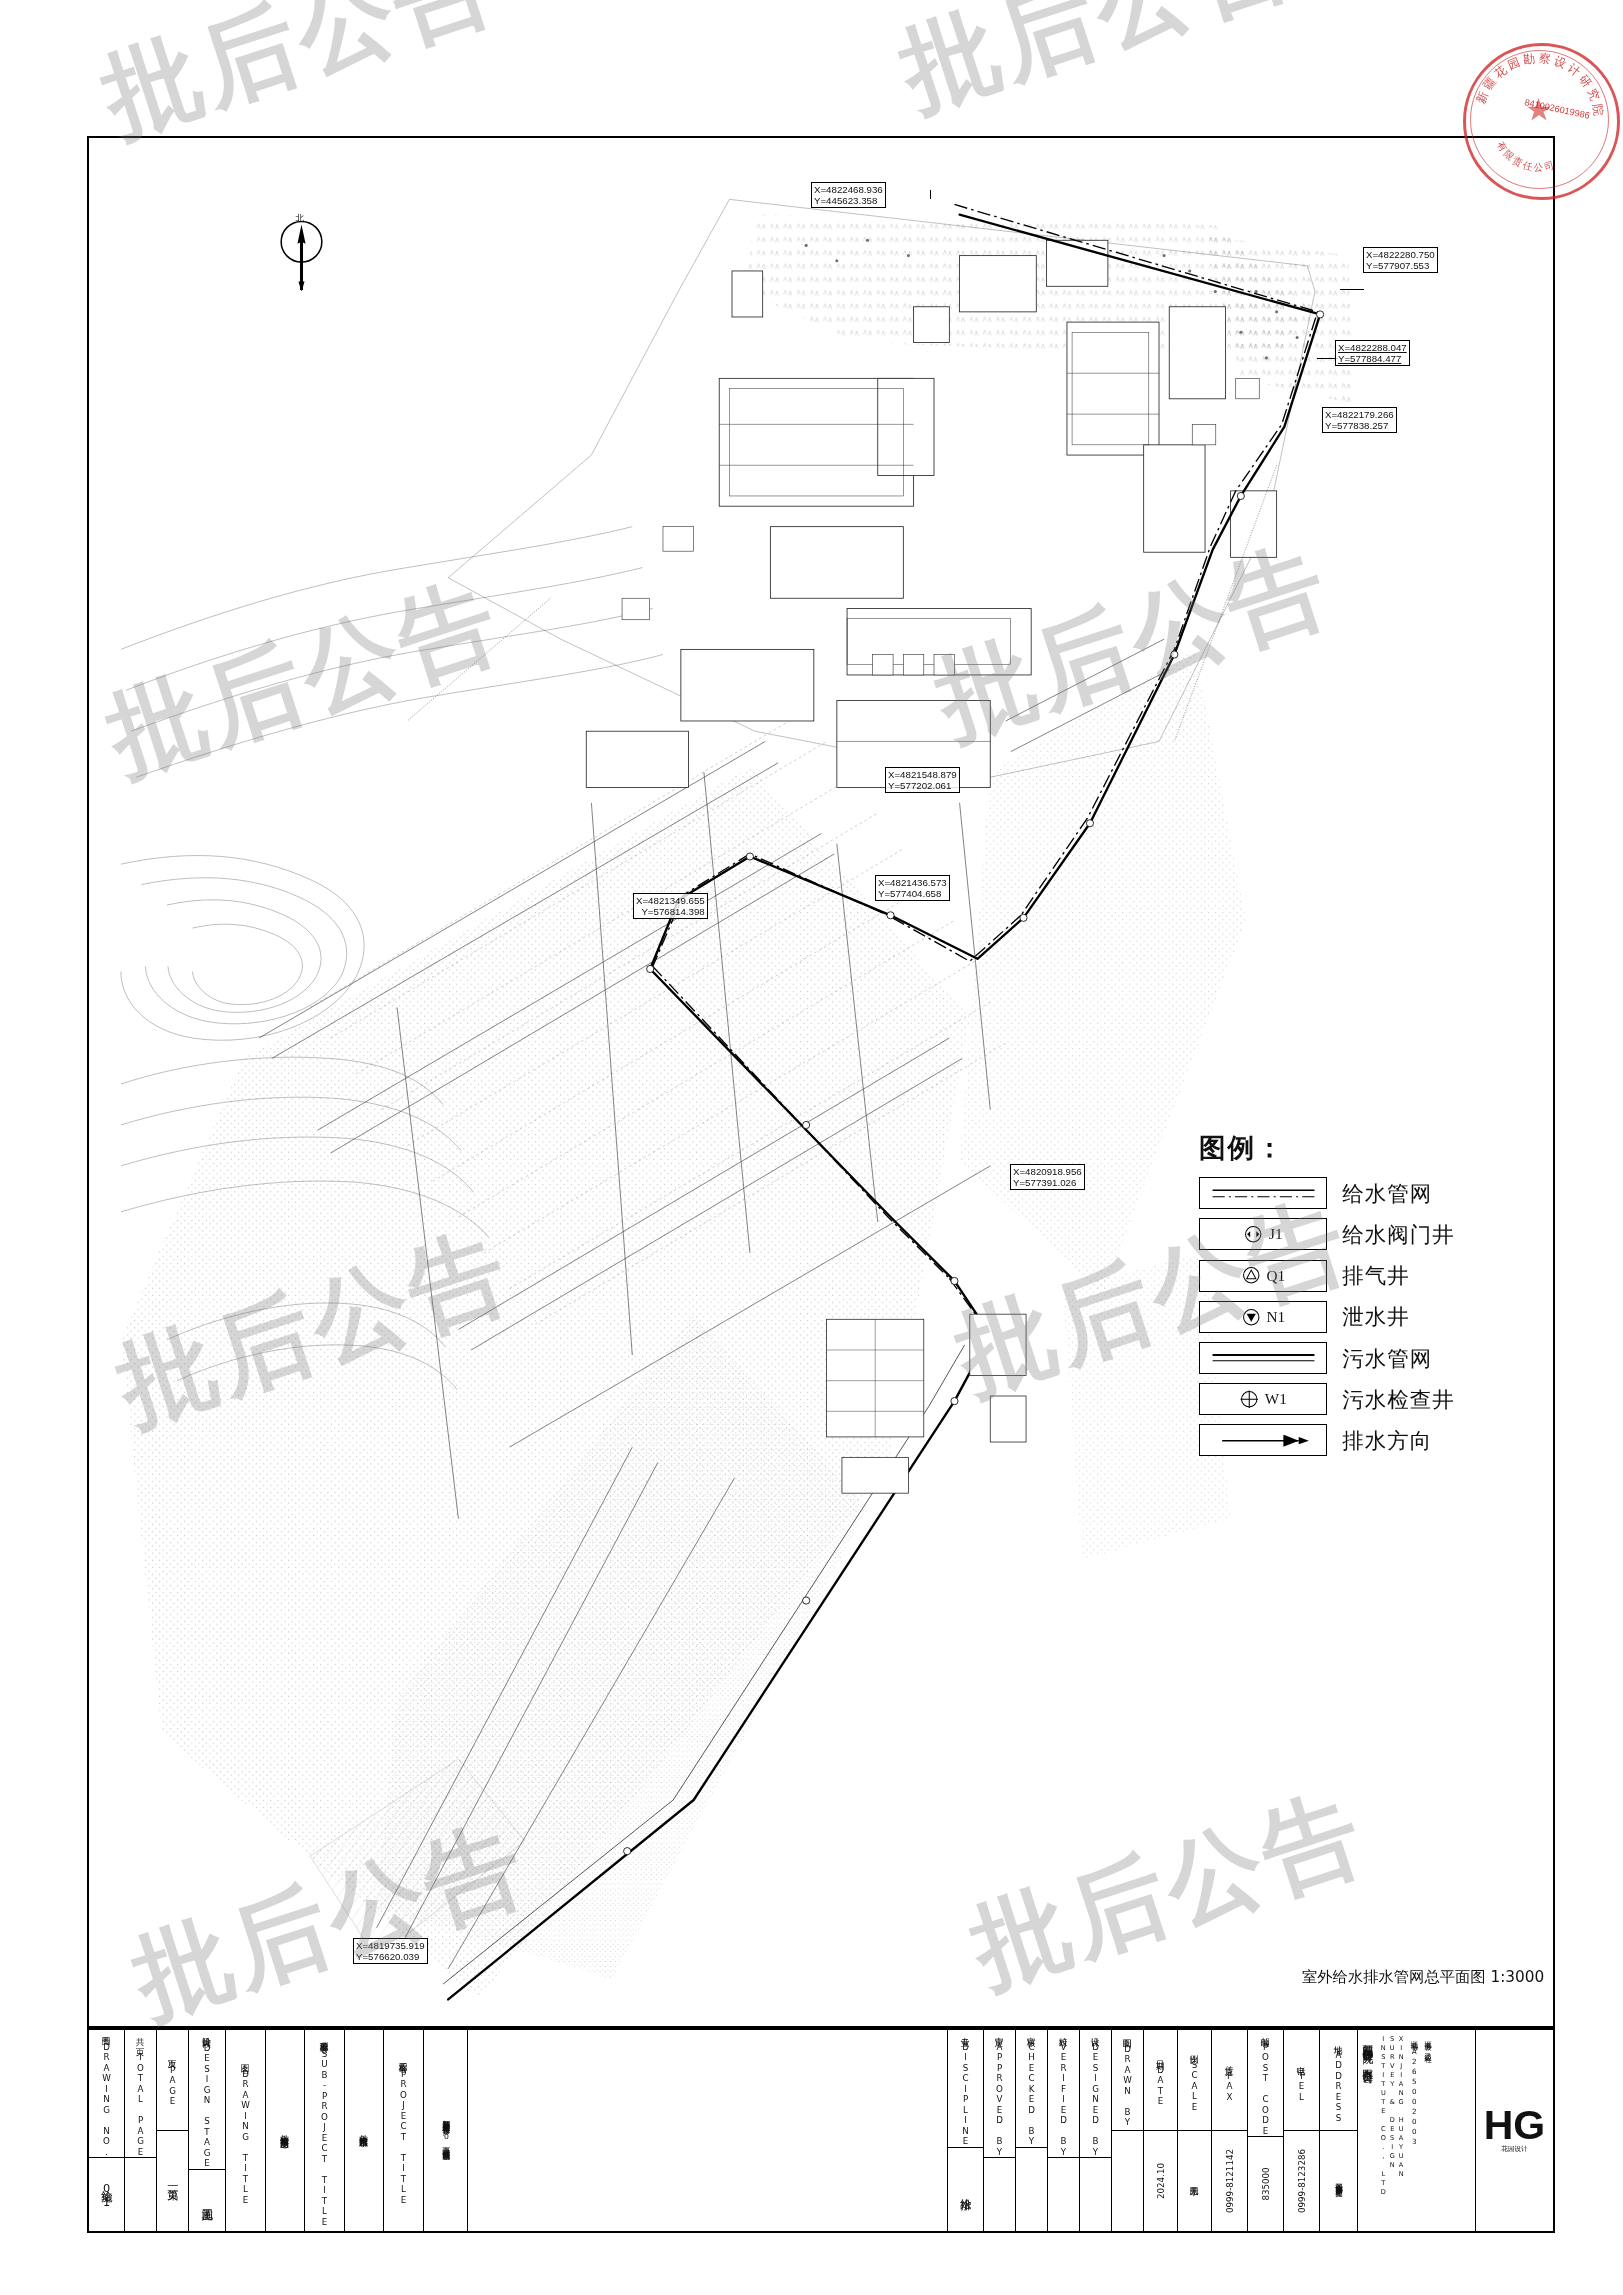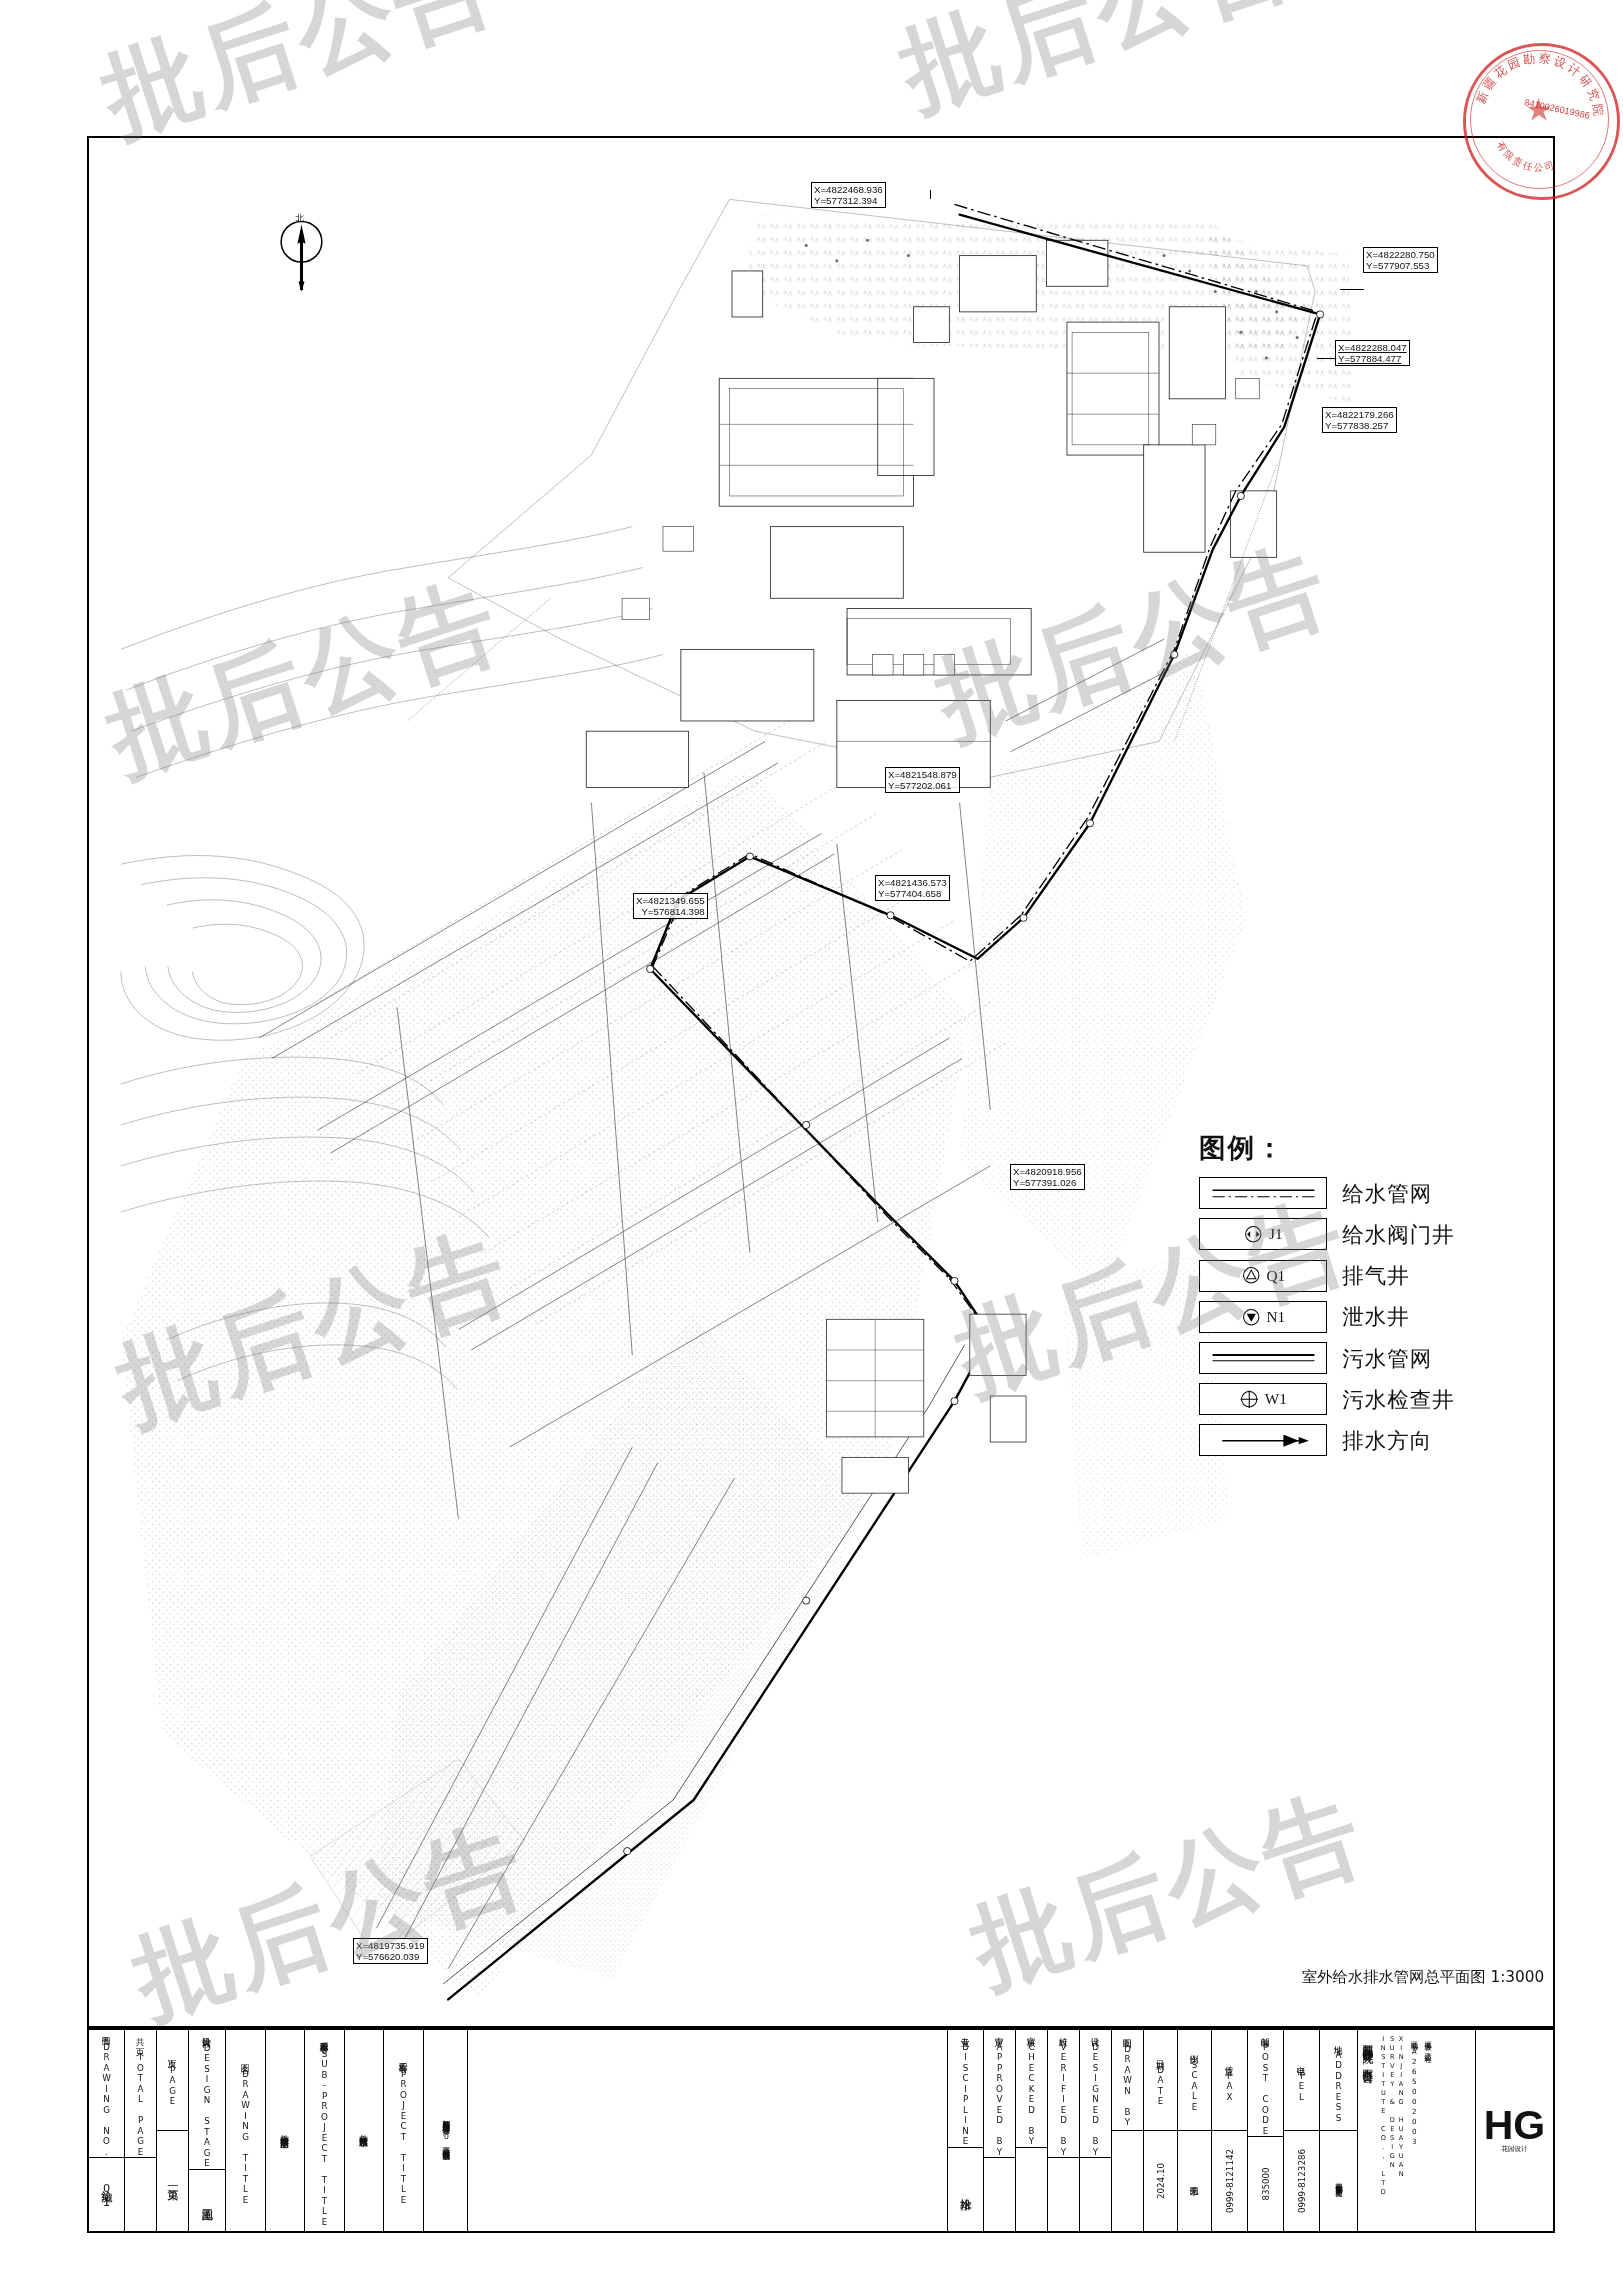--- a/index.html
+++ b/index.html
@@ -318,21 +318,21 @@
     <circle cx="60" cy="52" r="40" fill="none" stroke="#000" stroke-width="3"></circle>
     <polygon points="60,18 52,56 60,52 68,56" fill="#000"></polygon>
     <rect x="57" y="52" width="6" height="95" fill="#000"></rect>
     <polygon points="60,150 54,130 66,130" fill="#000"></polygon>
   </svg>
   <span class="lbl">北</span>
 </div>
 
 <div class="coord" style="left:811px;top:182px;">
   <span class="ln">X=4822468.936</span>
-  <span class="ln">Y=577312.394</span>
+  <span class="ln">Y=445623.358</span>
 </div>
 <div class="tick" style="left:930px;top:190px;width:1px;height:9.2px;"></div>
 
 <div class="coord" style="left:1363px;top:247px;">
   <span class="ln">X=4822280.750</span>
   <span class="ln">Y=577907.553</span>
 </div>
 <div class="tick" style="left:1340px;top:289px;width:23.5px;height:1px;"></div>
 
 <div class="coord" style="left:1335px;top:340px;text-decoration:underline;">

